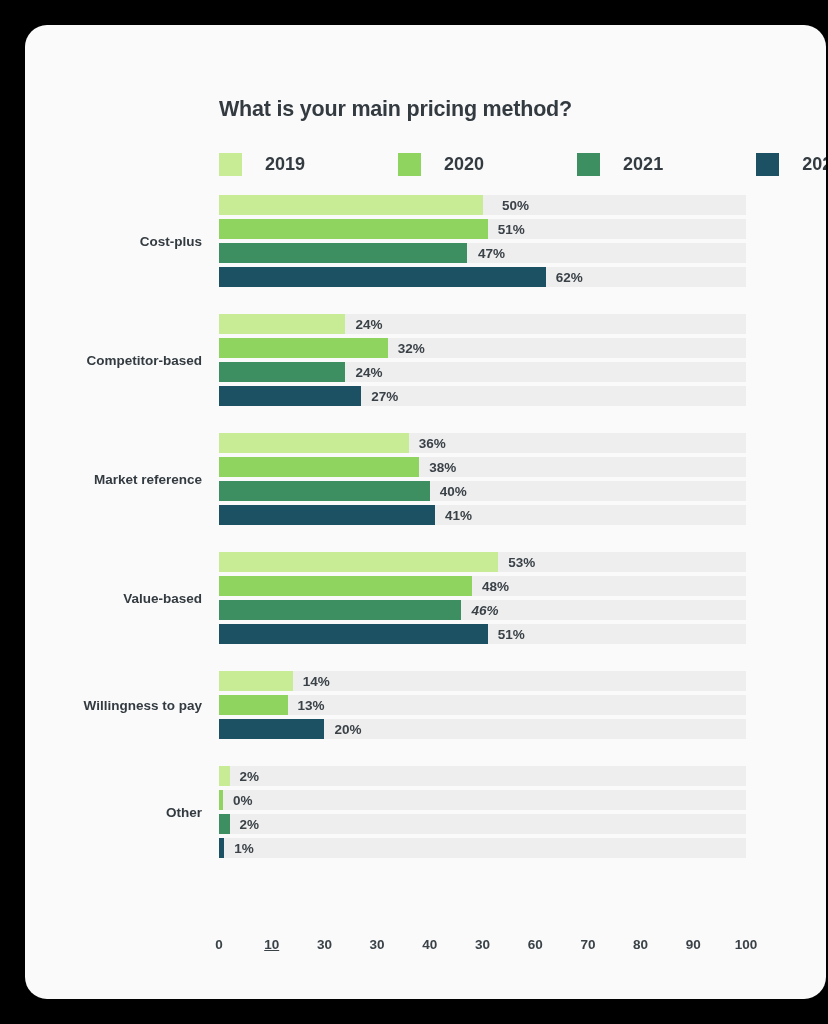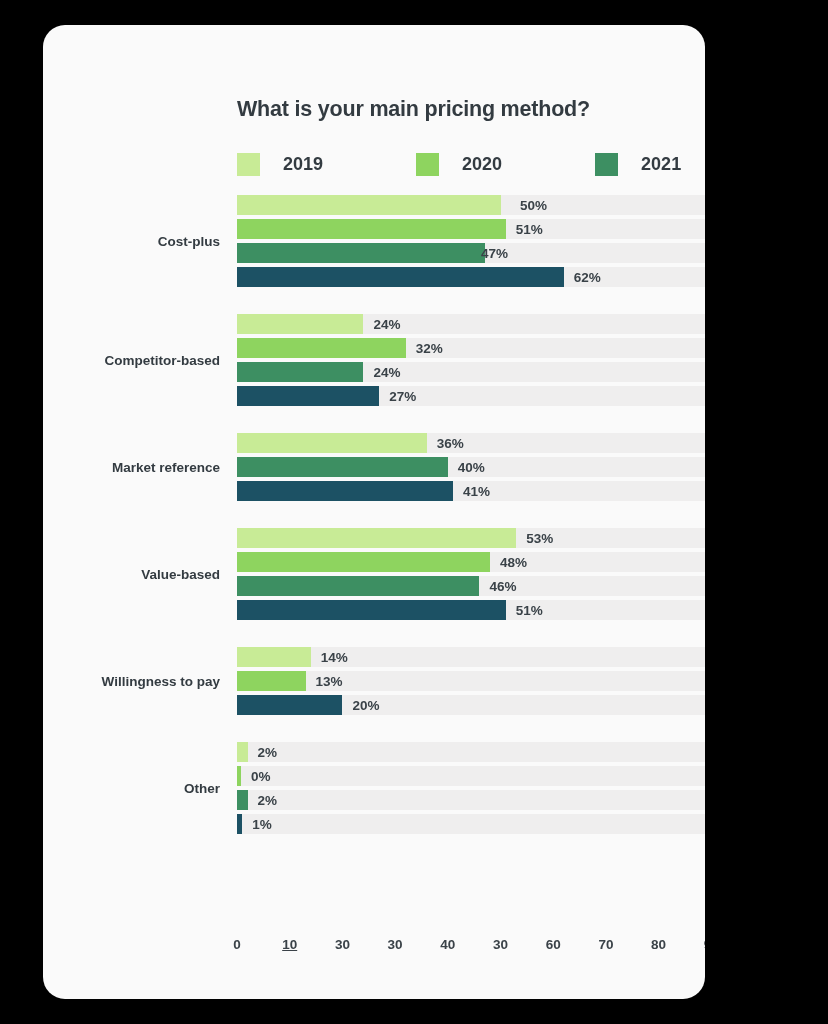--- a/index.html
+++ b/index.html
@@ -11,26 +11,25 @@
     width: 828px;
     height: 1024px;
     overflow: hidden;
     font-family: "Liberation Sans", sans-serif;
   }
 
   .card {
     position: absolute;
     left: 25px;
     top: 25px;
-    width: 662px;
+    width: 801px;
     height: 974px;
     background: #fafafa;
     border-radius: 22px;
     overflow: hidden;
-    margin-left: 18px;
   }
 
   .chart-title {
     position: absolute;
     left: 194px;
     top: 72px;
     font-size: 21.5px;
     font-weight: bold;
     color: #333b41;
     letter-spacing: -0.2px;
@@ -172,21 +171,21 @@
           <div class="bar-value" style="left: 477px;">50%</div>
         </div>
         <div class="bar-row">
           <div class="track"></div>
           <div class="bar" style="width: 268.77px; background: rgb(142, 212, 95);"></div>
           <div class="bar-value" style="left: 472.77px;">51%</div>
         </div>
         <div class="bar-row">
           <div class="track"></div>
           <div class="bar" style="width: 247.69px; background: rgb(61, 143, 98);"></div>
-          <div class="bar-value" style="left: 438px; text-align: right;">47%</div>
+          <div class="bar-value" style="left: 453px; text-align: right;">47%</div>
         </div>
         <div class="bar-row">
           <div class="track"></div>
           <div class="bar" style="width: 326.74px; background: rgb(28, 81, 100);"></div>
           <div class="bar-value" style="left: 530.74px;">62%</div>
         </div>
       </div>
       <div class="group">
         <div class="group-label">Competitor-based</div>
         <div class="bar-row">
@@ -212,20 +211,25 @@
       </div>
       <div class="group">
         <div class="group-label">Market reference</div>
         <div class="bar-row">
           <div class="track"></div>
           <div class="bar" style="width: 189.72px; background: rgb(200, 235, 150);"></div>
           <div class="bar-value" style="left: 393.72px;">36%</div>
         </div>
         <div class="bar-row">
           <div class="track"></div>
+          <div class="bar" style="width: 200.26px; background: rgb(142, 212, 95);"></div>
+          <div class="bar-value" style="left: 404.26px;">38%</div>
+        </div>
+        <div class="bar-row">
+          <div class="track"></div>
           <div class="bar" style="width: 210.8px; background: rgb(61, 143, 98);"></div>
           <div class="bar-value" style="left: 414.8px;">40%</div>
         </div>
         <div class="bar-row">
           <div class="track"></div>
           <div class="bar" style="width: 216.07px; background: rgb(28, 81, 100);"></div>
           <div class="bar-value" style="left: 420.07px;">41%</div>
         </div>
       </div>
       <div class="group">
@@ -236,21 +240,21 @@
           <div class="bar-value" style="left: 483.31px;">53%</div>
         </div>
         <div class="bar-row">
           <div class="track"></div>
           <div class="bar" style="width: 252.96px; background: rgb(142, 212, 95);"></div>
           <div class="bar-value" style="left: 456.96px;">48%</div>
         </div>
         <div class="bar-row">
           <div class="track"></div>
           <div class="bar" style="width: 242.42px; background: rgb(61, 143, 98);"></div>
-          <div class="bar-value" style="left: 446.42px;">46%</div>
+          <div class="bar-value" style="left: 446.42px; font-style: italic;">46%</div>
         </div>
         <div class="bar-row">
           <div class="track"></div>
           <div class="bar" style="width: 268.77px; background: rgb(28, 81, 100);"></div>
           <div class="bar-value" style="left: 472.77px;">51%</div>
         </div>
       </div>
       <div class="group">
         <div class="group-label">Willingness to pay</div>
         <div class="bar-row">

